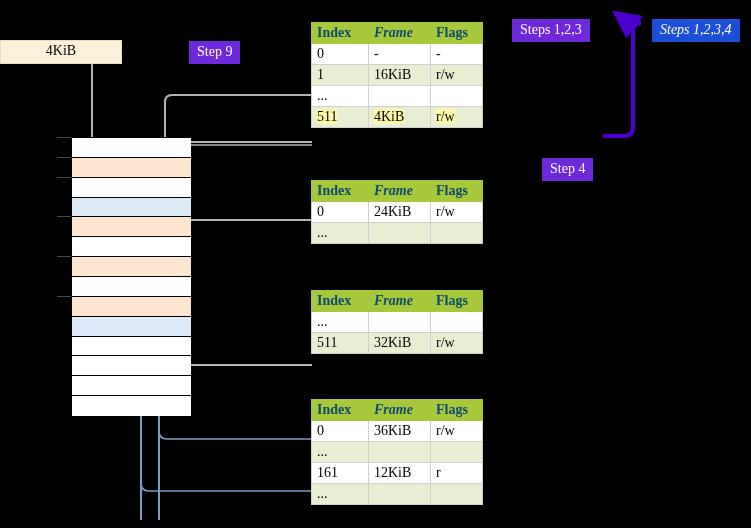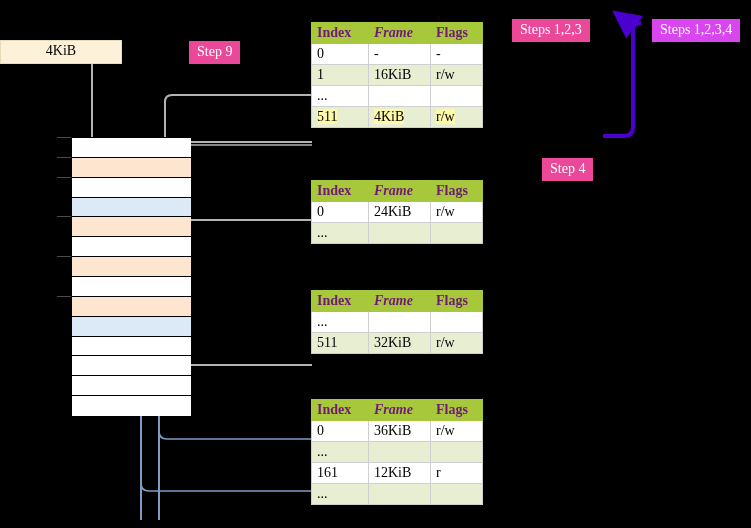--- a/index.html
+++ b/index.html
@@ -4,22 +4,22 @@
 <style>
   html,body{margin:0;padding:0;background:#000;}
   body{width:751px;height:528px;position:relative;overflow:hidden;
        font-family:"Liberation Serif","DejaVu Serif",serif;}
   .layer{position:absolute;left:0;top:0;width:751px;height:528px;}
   svg.layer{pointer-events:none;}
 
   
   .badge{position:absolute;color:#ffffff;font-size:14px;line-height:1;
          padding:4px 8px 5px 8px;white-space:nowrap;}
-  .badge.red{background:#ec4899;}
-  .badge.violet{background:#d946ef;}
+  .badge.red{background:#6d28d9;}
+  .badge.violet{background:#1d4ed8;font-style:italic;}
 
   
   .memblock{position:absolute;background:#fdf2d9;border:1px solid #e8dcb8;
             color:#000;font-size:14px;text-align:center;line-height:20px;}
 
   
   #mem-grid{position:absolute;left:71px;top:137px;width:119px;height:278px;
             border:1px solid #000;box-sizing:border-box;}
   .mrow{position:absolute;left:0;width:119px;height:21.3px;
         border-bottom:1px solid #000;box-sizing:border-box;}
@@ -27,21 +27,21 @@
   .mrow.c-white{background:#ffffff;}
   .mrow.c-peach{background:#fde5d0;}
   .mrow.c-blue{background:#dce9f7;}
   .tick{position:absolute;height:1px;background:#4a4a4a;width:14px;left:57px;}
 
   
   .ptable{position:absolute;border-collapse:collapse;border-spacing:0;
           background:#000;font-size:14px;}
   .ptable td,.ptable th{border:1px solid #cfcfcf;padding:2px 5px;
           text-align:left;font-weight:normal;height:19px;box-sizing:border-box;}
-  .ptable th{background:#a8c83c;color:#701a75;font-weight:bold;
+  .ptable th{background:#a8c83c;color:#0c4a6e;font-weight:bold;
              border:1px solid #a8c83c;}
   .ptable td{color:#000;}
   .ptable tr.r-white td{background:#ffffff;}
   .ptable tr.r-tint td{background:#e8eed2;}
   .ptable td .hl{background:#fdf9a8;}
   .ptable td.col-index{width:57px;}
   .ptable td.col-frame{width:62px;}
   .ptable td.col-flags{width:52px;}
   .ptable th.col-index{width:57px;}
   .ptable th.col-frame{width:62px;font-style:italic;}

